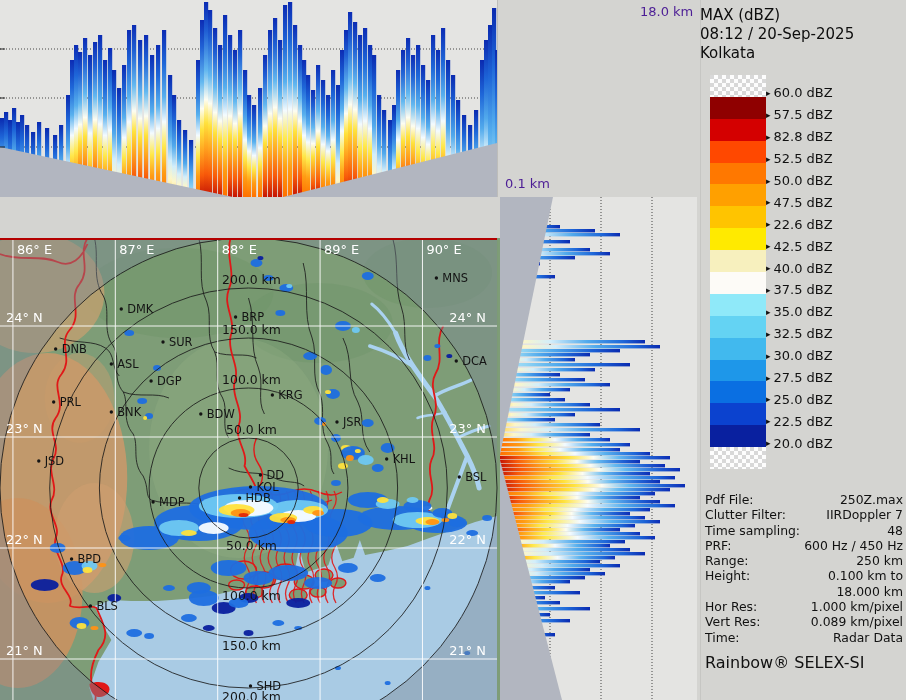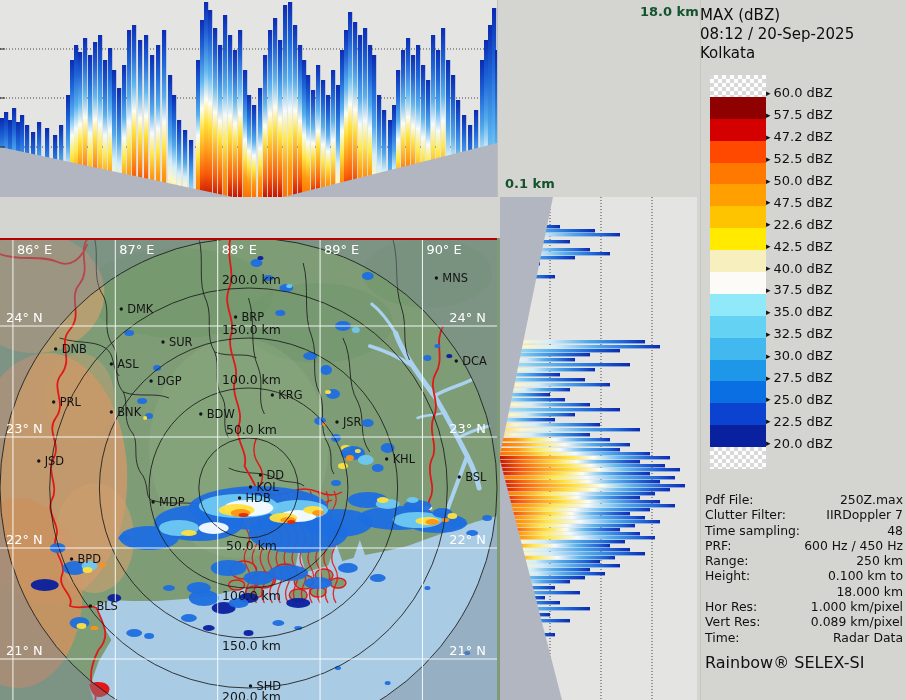--- a/index.html
+++ b/index.html
@@ -7,21 +7,21 @@
     width:906px;height:700px;position:relative;overflow:hidden;
     background:#d4d4d1;
     font-family:"DejaVu Sans",sans-serif;
     color:#111;
   }
   .panel{position:absolute;}
   #top-profile{left:0;top:0;width:497px;height:197px;background:#e4e4e2;border-right:1px solid #bdbdba;}
   #map-panel{left:0;top:197px;width:500px;height:503px;background:#7e9d77;margin-top:41px;}
   #side-profile{left:500px;top:197px;width:197px;height:503px;background:#e4e4e2;}
   #right-col{left:700px;top:0;width:206px;height:700px;background:#d4d4d1;border-left:1px solid #c6c6c3;}
-  .axis-label{position:absolute;font-size:13px;color:#14532d;white-space:nowrap;font-weight:bold;}
+  .axis-label{position:absolute;font-size:13px;color:#4c1d95;white-space:nowrap;}
   #lbl-top-height{left:640px;top:4px;}
   #lbl-side-height{left:505px;top:176px;}
   #title-block{position:absolute;left:700px;top:6px;width:206px;text-align:left;font-size:15px;line-height:19px;color:#0d0d0d;}
   #legend-swatches{position:absolute;left:710px;top:75px;width:56px;}
   .lcell{width:56px;height:21.9px;}
   .checker{background-image:conic-gradient(#fdfdfd 25%,#d8d8d8 0 50%,#fdfdfd 0 75%,#d8d8d8 0);background-size:8px 8px;}
   #legend-labels{position:absolute;left:766px;top:82px;font-size:13px;}
   .lrow{height:21.9px;display:flex;align-items:center;white-space:nowrap;}
   .lrow .arr{font-size:9px;margin-right:3px;}
   #info-block{position:absolute;left:705px;top:492px;width:198px;font-size:12.4px;line-height:15.3px;}
@@ -634,21 +634,21 @@
     <div class="lrow">
       <span class="arr">▸</span>
       <span>60.0 dBZ</span>
     </div>
     <div class="lrow">
       <span class="arr">▸</span>
       <span>57.5 dBZ</span>
     </div>
     <div class="lrow">
       <span class="arr">▸</span>
-      <span>47.2 dBZ</span>
+      <span>82.8 dBZ</span>
     </div>
     <div class="lrow">
       <span class="arr">▸</span>
       <span>52.5 dBZ</span>
     </div>
     <div class="lrow">
       <span class="arr">▸</span>
       <span>50.0 dBZ</span>
     </div>
     <div class="lrow">

